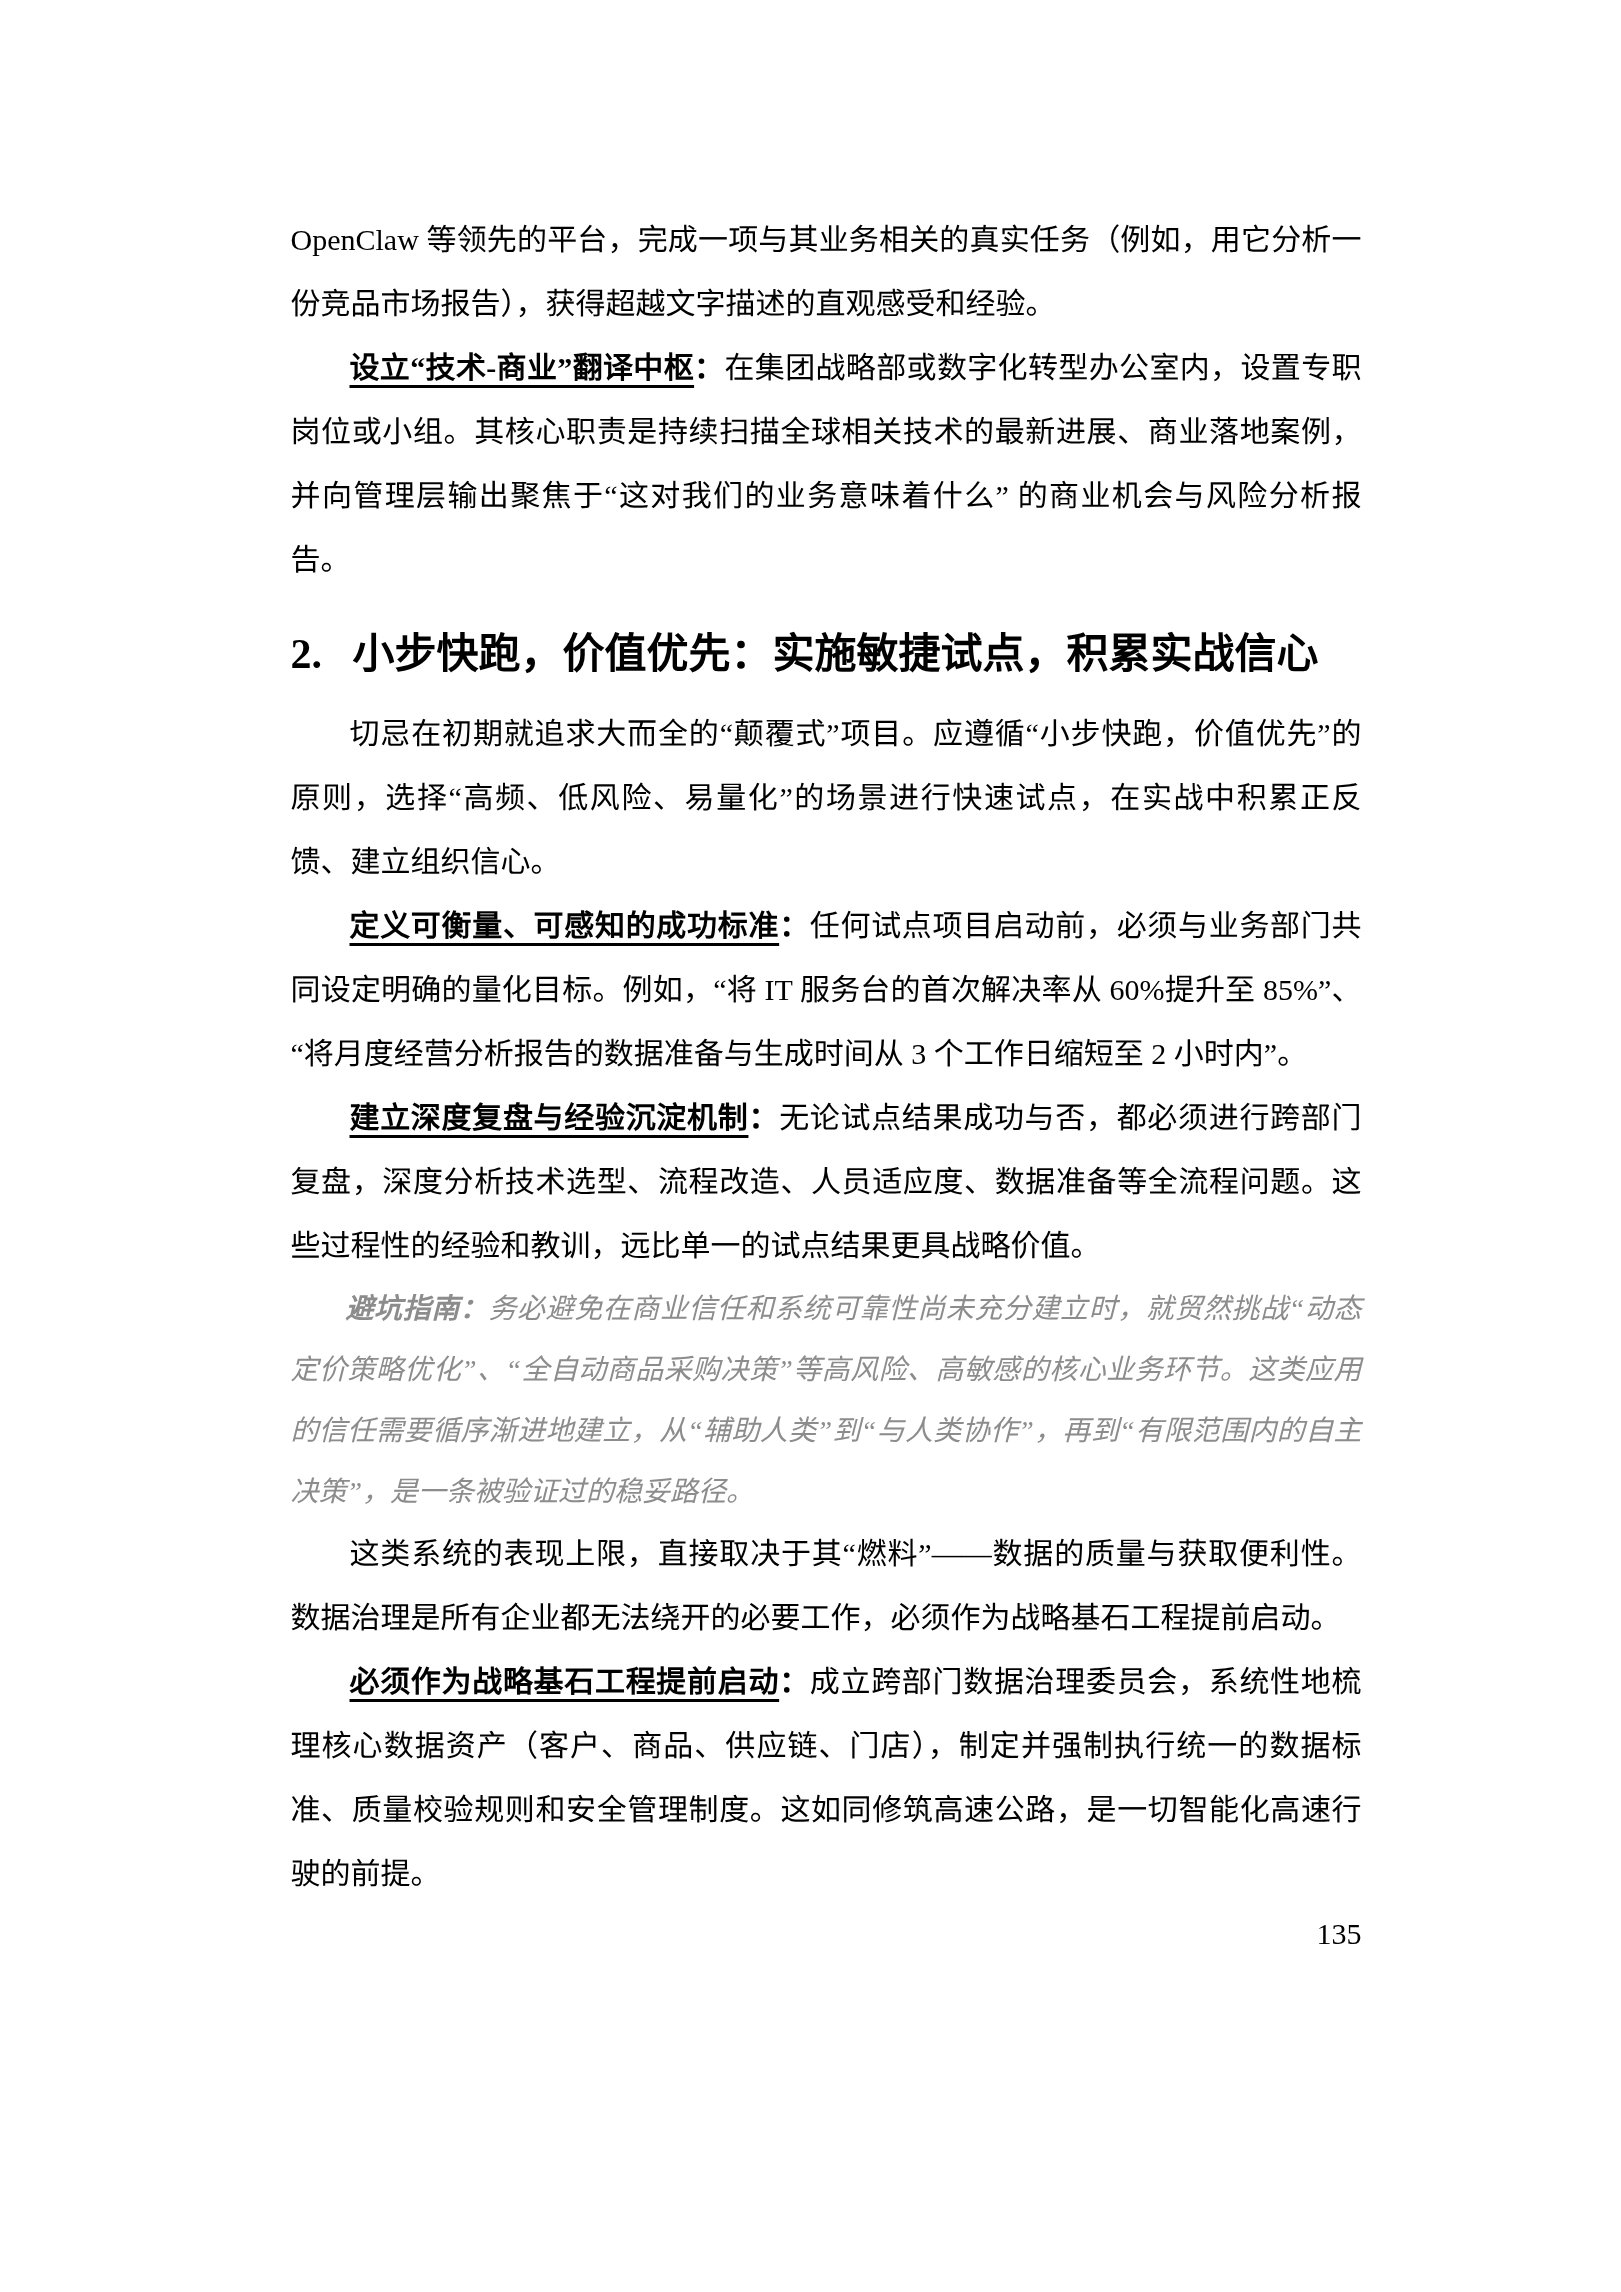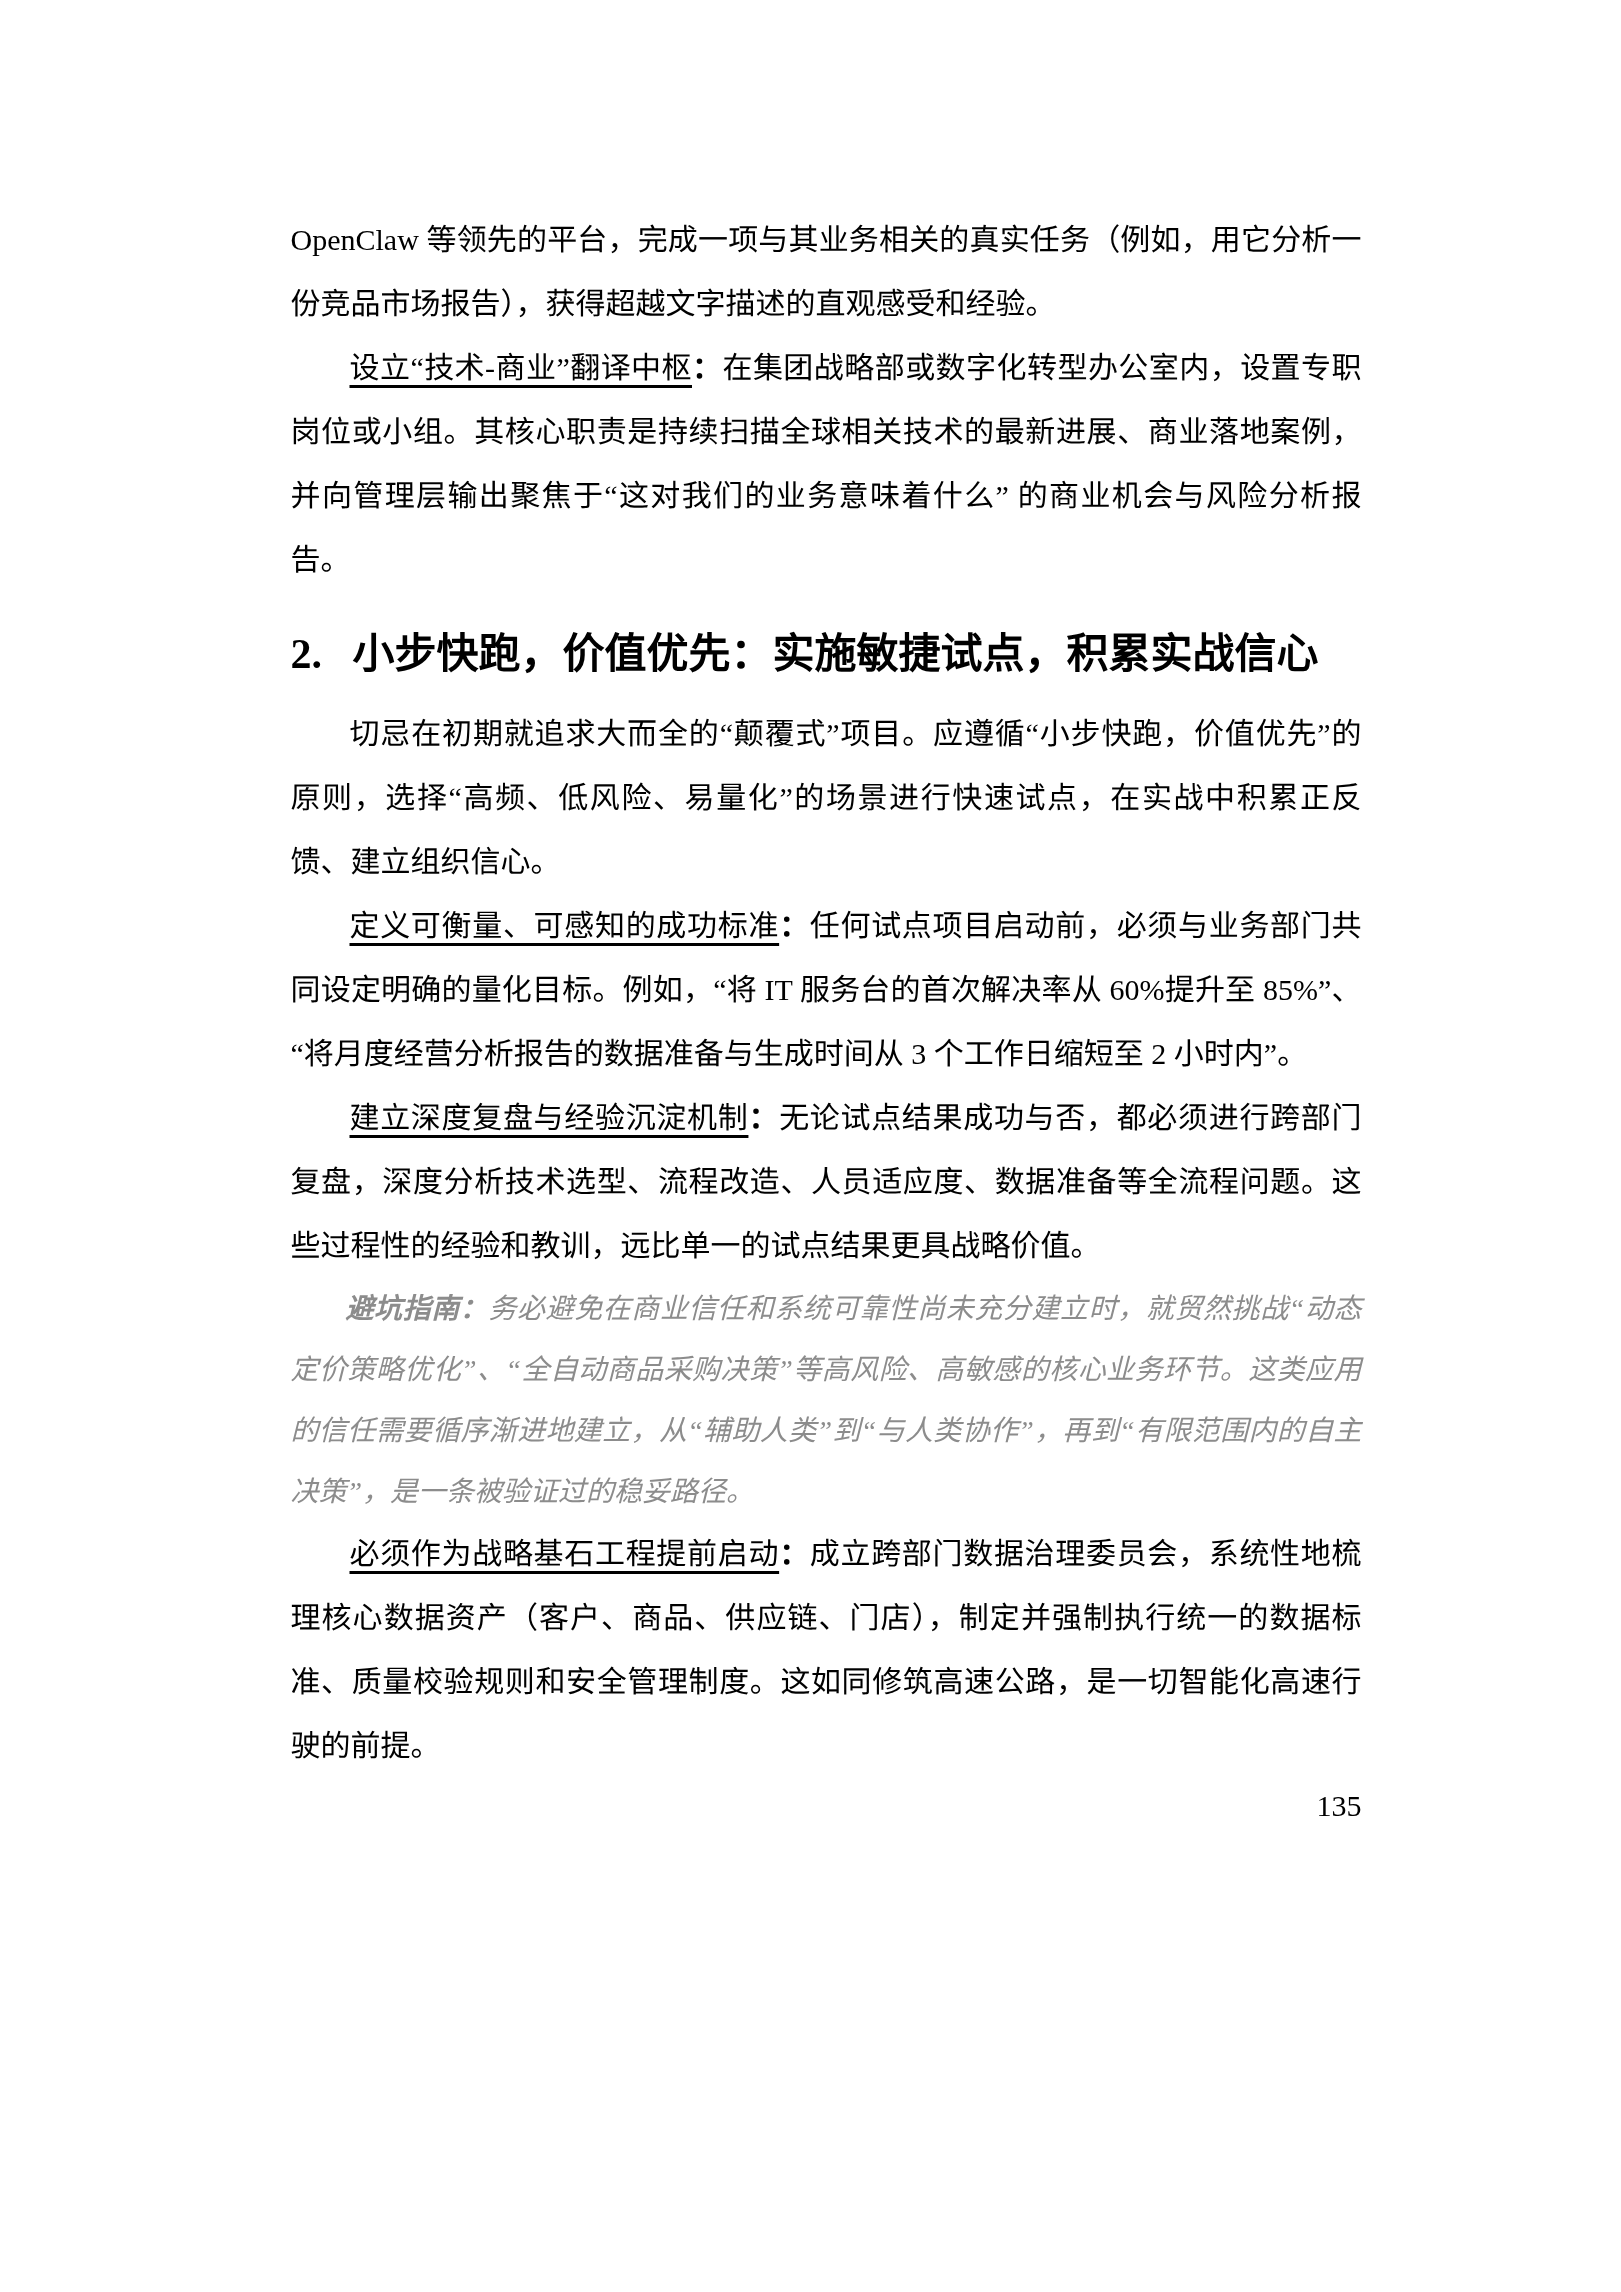--- a/index.html
+++ b/index.html
@@ -23,21 +23,21 @@
   }
   .para {
     margin: 0;
     line-height: 64px;
     text-align: justify;
   }
   .para.indent {
     text-indent: 59px;
   }
   .lead {
-    font-weight: normal;
+    font-weight: bold;
     text-decoration: underline;
     text-decoration-thickness: 2.5px;
     text-underline-offset: 6.9px;
   }
   .lead-colon {
     font-weight: bold;
   }
   .heading {
     margin: 24.5px 0 11.8px 0;
     font-size: 42px;
@@ -83,19 +83,20 @@
   <p class="para indent"><span>切忌在初期就追求大而全的“颠覆式”项目。应遵循“小步快跑，价值优先”的原则，选择“高频、低风险、易量化”的场景进行快速试点，在实战中积累正反馈、建立组织信心。</span></p>
 
 
   <p class="para indent"><span class="lead">定义可衡量、可感知的成功标准</span><span class="lead-colon">：</span><span>任何试点项目启动前，必须与业务部门共同设定明确的量化目标。例如，“将 IT 服务台的首次解决率从 60%提升至 85%”、“将月度经营分析报告的数据准备与生成时间从 3 个工作日缩短至 2 小时内”。</span></p>
 
   <p class="para indent"><span class="lead">建立深度复盘与经验沉淀机制</span><span class="lead-colon">：</span><span>无论试点结果成功与否，都必须进行跨部门复盘，深度分析技术选型、流程改造、人员适应度、数据准备等全流程问题。这些过程性的经验和教训，远比单一的试点结果更具战略价值。</span></p>
 
   <p class="tip"><span class="tip-lead">避坑指南：</span><span>务必避免在商业信任和系统可靠性尚未充分建立时，就贸然挑战“动态定价策略优化”、“全自动商品采购决策”等高风险、高敏感的核心业务环节。这类应用的信任需要循序渐进地建立，从“辅助人类”到“与人类协作”，再到“有限范围内的自主决策”，是一条被验证过的稳妥路径。</span></p>
 
 
+  <p class="para indent"><span>这类系统的表现上限，直接取决于其“燃料”——数据的质量与获取便利性。数据治理是所有企业都无法绕开的必要工作，必须作为战略基石工程提前启动。</span></p>
 
   <p class="para indent"><span class="lead">必须作为战略基石工程提前启动</span><span class="lead-colon">：</span><span>成立跨部门数据治理委员会，系统性地梳理核心数据资产（客户、商品、供应链、门店），制定并强制执行统一的数据标准、质量校验规则和安全管理制度。这如同修筑高速公路，是一切智能化高速行驶的前提。</span></p>
 
   <div class="page-number">135</div>
 
 </div>
 
 
 </body></html>

